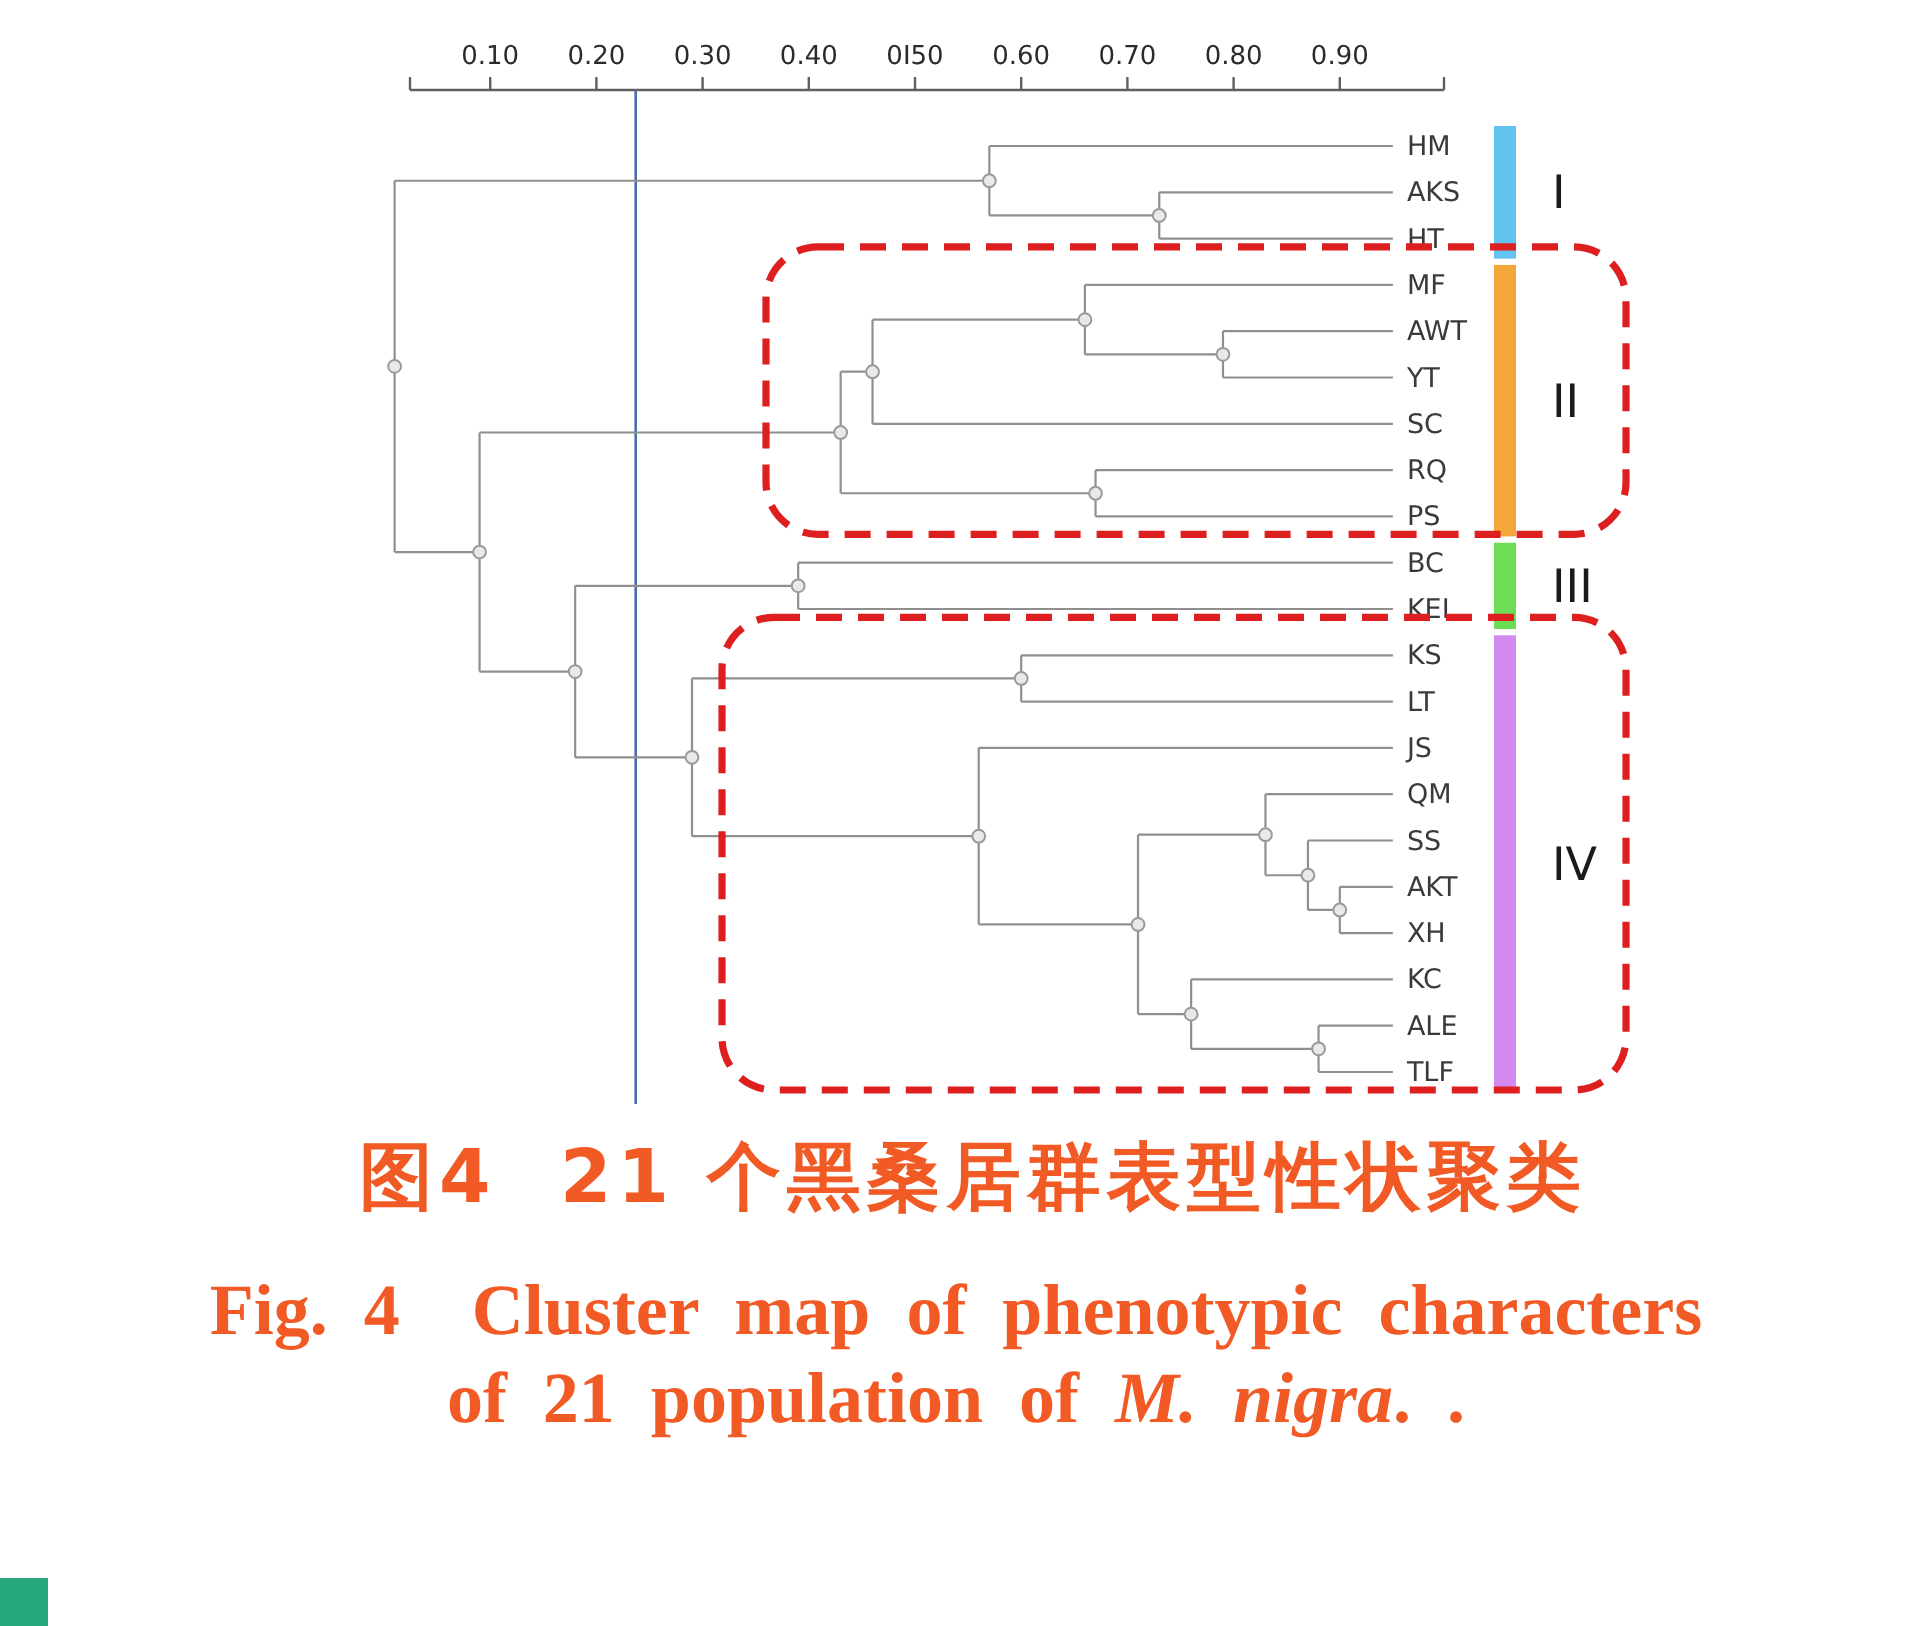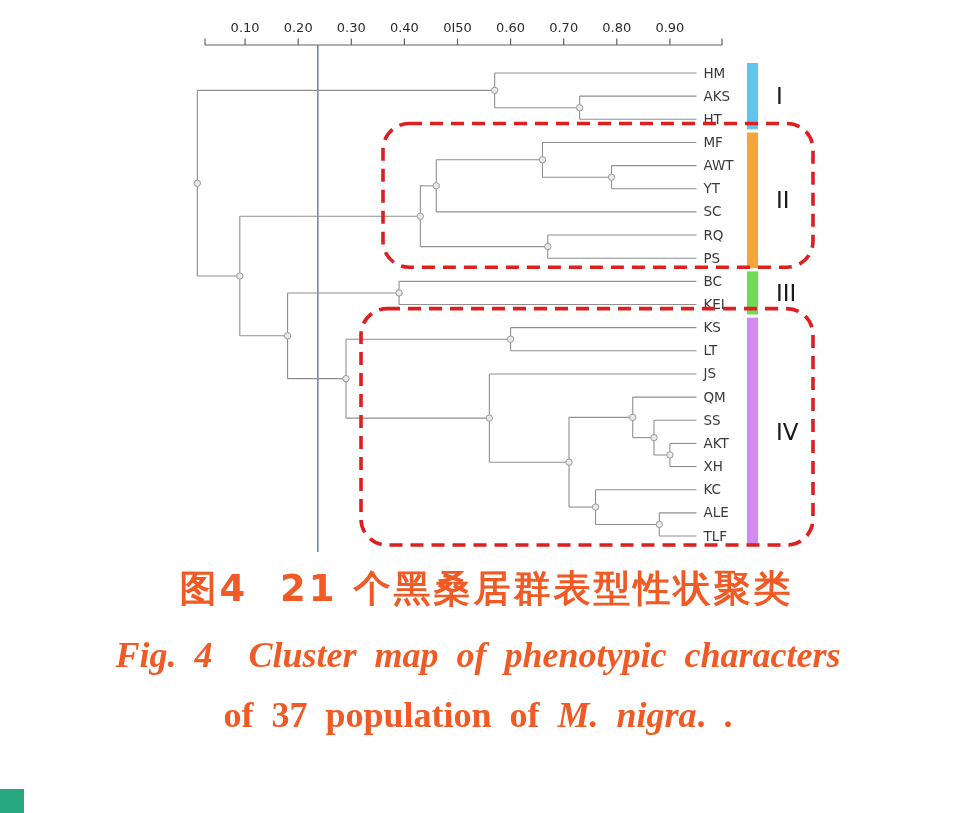--- a/index.html
+++ b/index.html
@@ -3,21 +3,21 @@
 <meta charset="utf-8">
 <style>
   html,body{margin:0;padding:0;background:#ffffff;}
   body{width:956px;height:813px;font-family:"DejaVu Sans",sans-serif;position:relative;overflow:hidden;}
   .page{position:relative;width:956px;height:577px;background:#ffffff;}
   svg{display:block;}
   svg text{font-family:"DejaVu Sans",sans-serif;}
   .caption{position:absolute;left:0;top:558px;width:956px;text-align:center;color:#f15a24;}
   .cap-zh{font-size:37px;font-weight:bold;letter-spacing:3px;white-space:pre-wrap;margin:6px 0 20px 0;padding-left:17px;}
   .cap-en1,.cap-en2{font-family:"Liberation Serif",serif;font-size:36px;font-weight:bold;word-spacing:9px;white-space:pre-wrap;}
-  .cap-en1{margin-bottom:18px;font-style:italic;}
+  .cap-en1{margin-bottom:2px;}
   .cap-en2 i{font-style:italic;}
   .watermark{position:absolute;left:0;top:789px;width:24px;height:24px;background:#27a77d;}
 </style>
 </head>
 <body>
 
 <div class="page">
   <svg width="956" height="560" viewBox="0 0 956 560">
       <line x1="205" y1="45" x2="722" y2="45" stroke="#606060" stroke-width="1.2"></line>
       <line x1="205" y1="45" x2="205" y2="38.5" stroke="#606060" stroke-width="1.2"></line>
@@ -150,17 +150,17 @@
       <rect x="747" y="271.35" width="11" height="43.14999999999998" fill="#6edd55"></rect>
       <text x="776" y="300.925" font-size="23" fill="#1a1a1a" font-family="&quot;DejaVu Serif&quot;, serif">III</text>
       <rect x="747" y="317.65" width="11" height="228.35000000000002" fill="#d289f0"></rect>
       <text x="776" y="439.825" font-size="23" fill="#1a1a1a" font-family="&quot;DejaVu Serif&quot;, serif">IV</text>
       <rect x="361" y="308.65" width="452" height="236.35000000000002" rx="26" ry="26" fill="none" stroke="#dd1f1f" stroke-width="3.6" stroke-dasharray="13 8"></rect>
     </svg>
 
   <div class="caption">
     <div class="cap-zh">图4  21 个黑桑居群表型性状聚类</div>
     <div class="cap-en1">Fig. 4  Cluster map of phenotypic characters</div>
-    <div class="cap-en2"><span>of 37 population of </span><i>M. nigra</i><span>. .</span></div>
+    <div class="cap-en2"><span>of 21 population of </span><i>M. nigra</i><span>. .</span></div>
   </div>
 
   <div class="watermark"></div>
 </div>
 
 </body></html>

